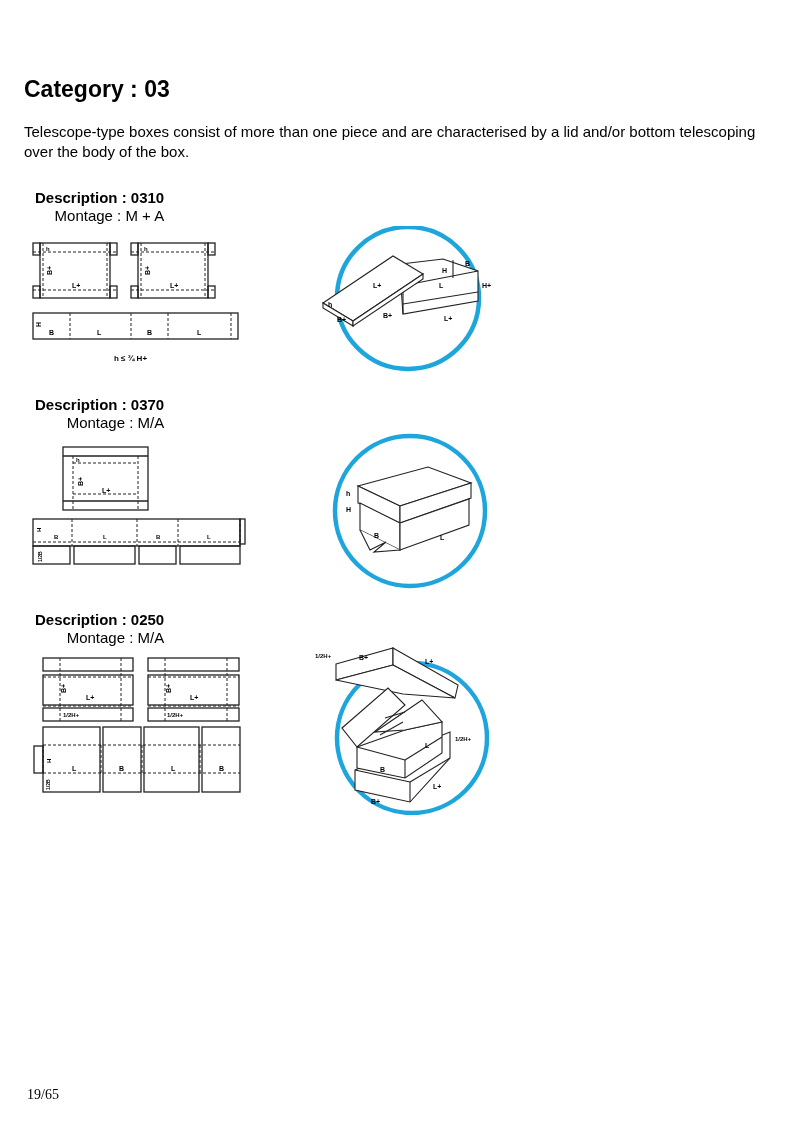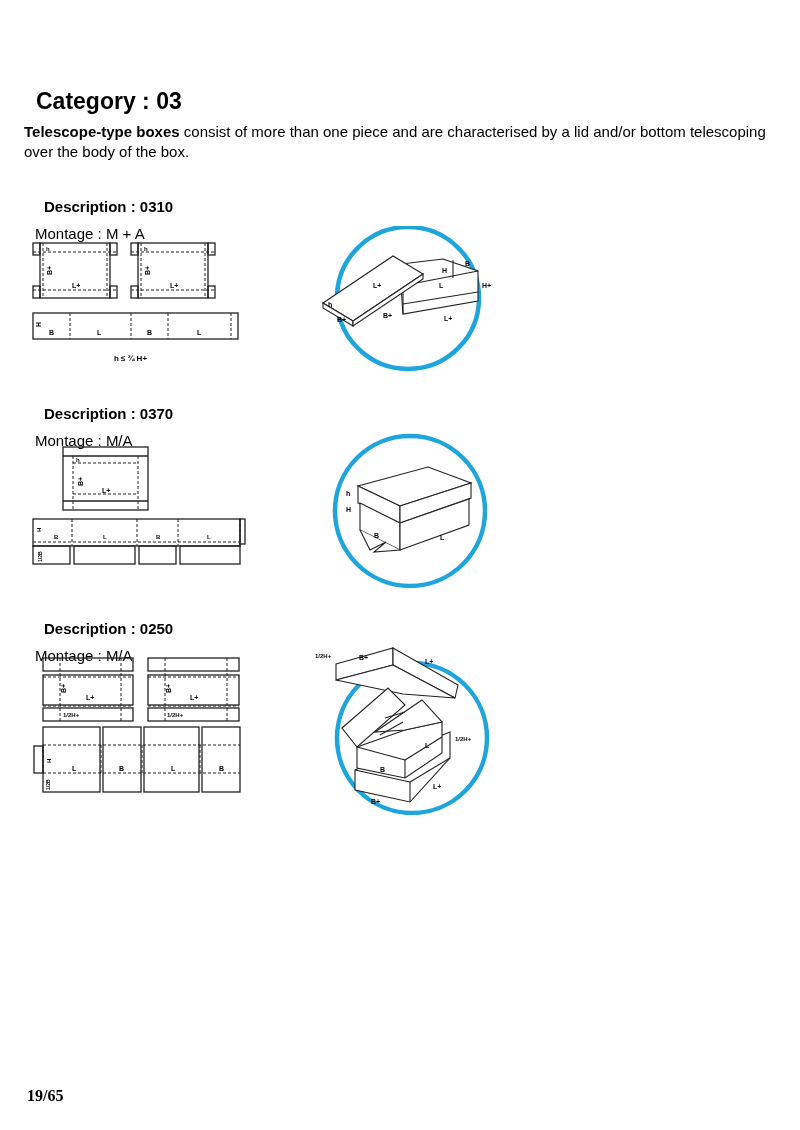--- a/index.html
+++ b/index.html
@@ -1,24 +1,24 @@
 <!DOCTYPE html>
 <html><head>
 <meta charset="utf-8">
 <style>
   html, body { margin: 0; padding: 0; background: #ffffff; }
   body { width: 800px; height: 1130px; position: relative; overflow: hidden; font-family: "Liberation Sans", sans-serif; color: #000; }
   .abs { position: absolute; }
-  .title { left: 24px; top: 76px; font-size: 23px; font-weight: bold; margin: 12px; }
+  .title { left: 24px; top: 76px; font-size: 23px; font-weight: bold; margin: 0; }
   .intro { left: 24px; top: 122px; width: 760px; font-size: 15px; line-height: 20px; margin: 0; }
-  .intro b { font-weight: bold; }
-  .desc-title { font-size: 15px; font-weight: bold; line-height: 18px; margin: 9px; }
-  .desc-montage { font-size: 15px; line-height: 18px; margin: 0; }
+  .intro b { font-weight: normal; }
+  .desc-title { font-size: 15px; font-weight: bold; line-height: 18px; margin: 0; }
+  .desc-montage { font-size: 15px; line-height: 18px; margin: 0; text-align: right; }
   svg text { font-family: "Liberation Sans", sans-serif; font-weight: bold; fill: #000; }
-  .footer { left: 27px; top: 1087px; font-family: "Liberation Serif", serif; font-size: 16px; font-weight: bold; }
+  .footer { left: 27px; top: 1087px; font-family: "Liberation Serif", serif; font-size: 14px; }
 </style>
 </head>
 <body>
 
 <h1 class="abs title">Category : 03</h1>
 <p class="abs intro"><b>Telescope-type boxes</b><span> consist of more than one piece and are characterised by a lid and/or bottom telescoping over the body of the box.</span></p>
 
 <div class="abs" style="left:35px; top:189px;">
   <p class="desc-title">Description : 0310</p>
   <p class="desc-montage">Montage : M + A</p>

